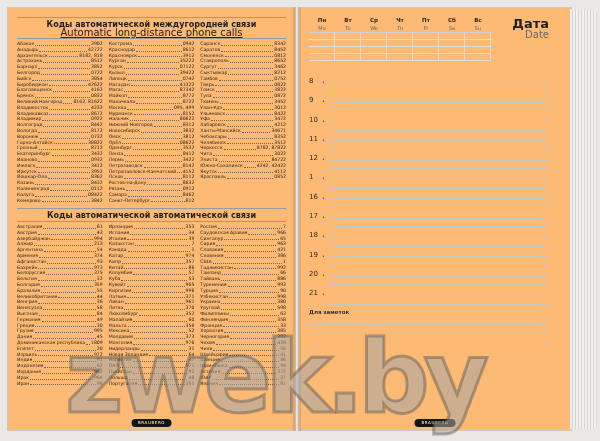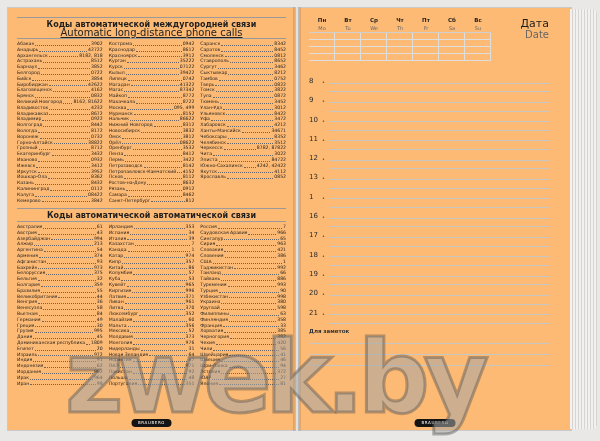--- a/index.html
+++ b/index.html
@@ -25,21 +25,21 @@
   .cc{flex-shrink:0;}
   .sec2{margin-top:5px;}
   
   .top-row{display:flex;justify-content:space-between;align-items:flex-start;}
   .wk-grid{display:grid;grid-template-columns:repeat(7,26px);}
   .wk{height:8px;font-size:5.5px;text-align:center;line-height:8px;}
   .wk.ru{font-weight:bold;}
   .wk.en{color:#666;font-size:5px;border-bottom:1px solid #cfcfcf;}
   .wk.cell{height:6px;border-right:1px solid #e0dedc;border-bottom:1px solid #e0dedc;}
   .date-block{text-align:right;padding-top:2px;}
-  .date-ru{font-size:11px;font-weight:normal;line-height:12px;}
+  .date-ru{font-size:13px;font-weight:bold;line-height:12px;}
   .date-en{font-size:10px;color:#666;line-height:10px;}
   .hours{margin-top:12px;}
   .hour-row{position:relative;height:19.3px;}
   .hnum{position:absolute;left:0;top:4px;font-size:7px;color:#2a2a2a;}
   .hdot{position:absolute;left:13px;top:6px;font-size:5px;color:#444;}
   .hline{position:absolute;left:20px;right:0;border-top:1px solid #c8c7c4;}
   .hline.mid{top:9.6px;}
   .hline.bot{bottom:0;}
   .notes-label{font-size:5.5px;font-weight:bold;margin-top:4px;color:#333;}
   .note-line{height:9.6px;border-bottom:1px solid #c8c7c4;}
@@ -983,26 +983,20 @@
           <div class="hline mid"></div>
           <div class="hline bot"></div>
         </div>
         <div class="hour-row">
           <span class="hnum">12</span>
           <span class="hdot">•</span>
           <div class="hline mid"></div>
           <div class="hline bot"></div>
         </div>
         <div class="hour-row">
-          <span class="hnum">13</span>
-          <span class="hdot">•</span>
-          <div class="hline mid"></div>
-          <div class="hline bot"></div>
-        </div>
-        <div class="hour-row">
           <span class="hnum">1</span>
           <span class="hdot">•</span>
           <div class="hline mid"></div>
           <div class="hline bot"></div>
         </div>
         <div class="hour-row">
           <span class="hnum">16</span>
           <span class="hdot">•</span>
           <div class="hline mid"></div>
           <div class="hline bot"></div>

